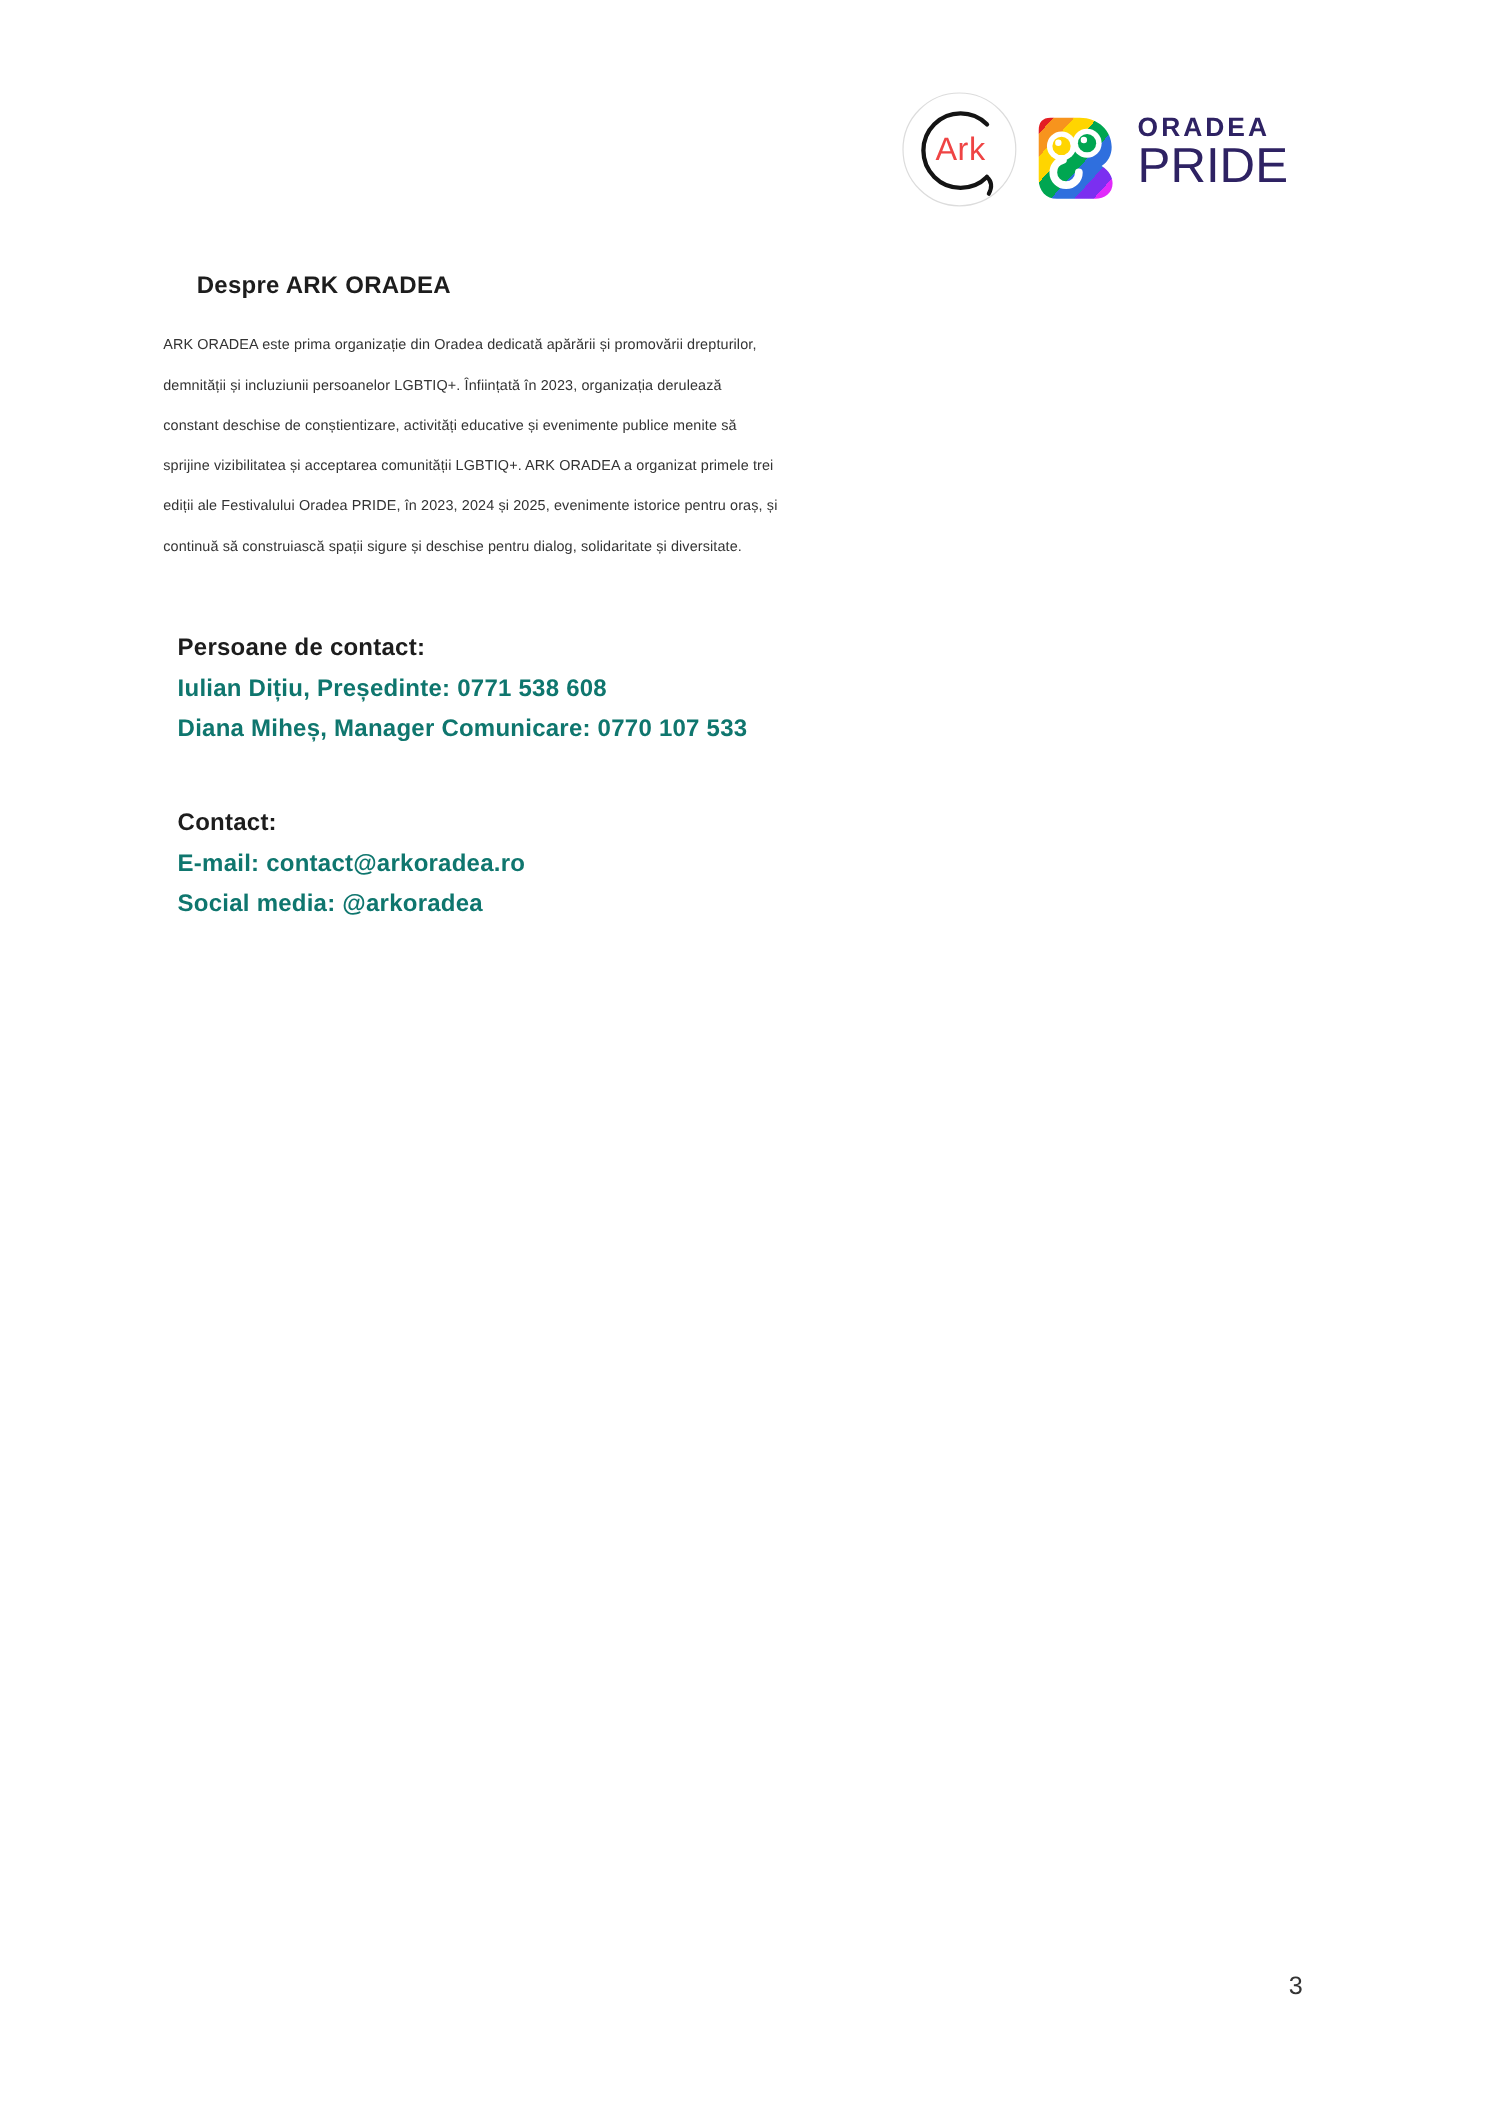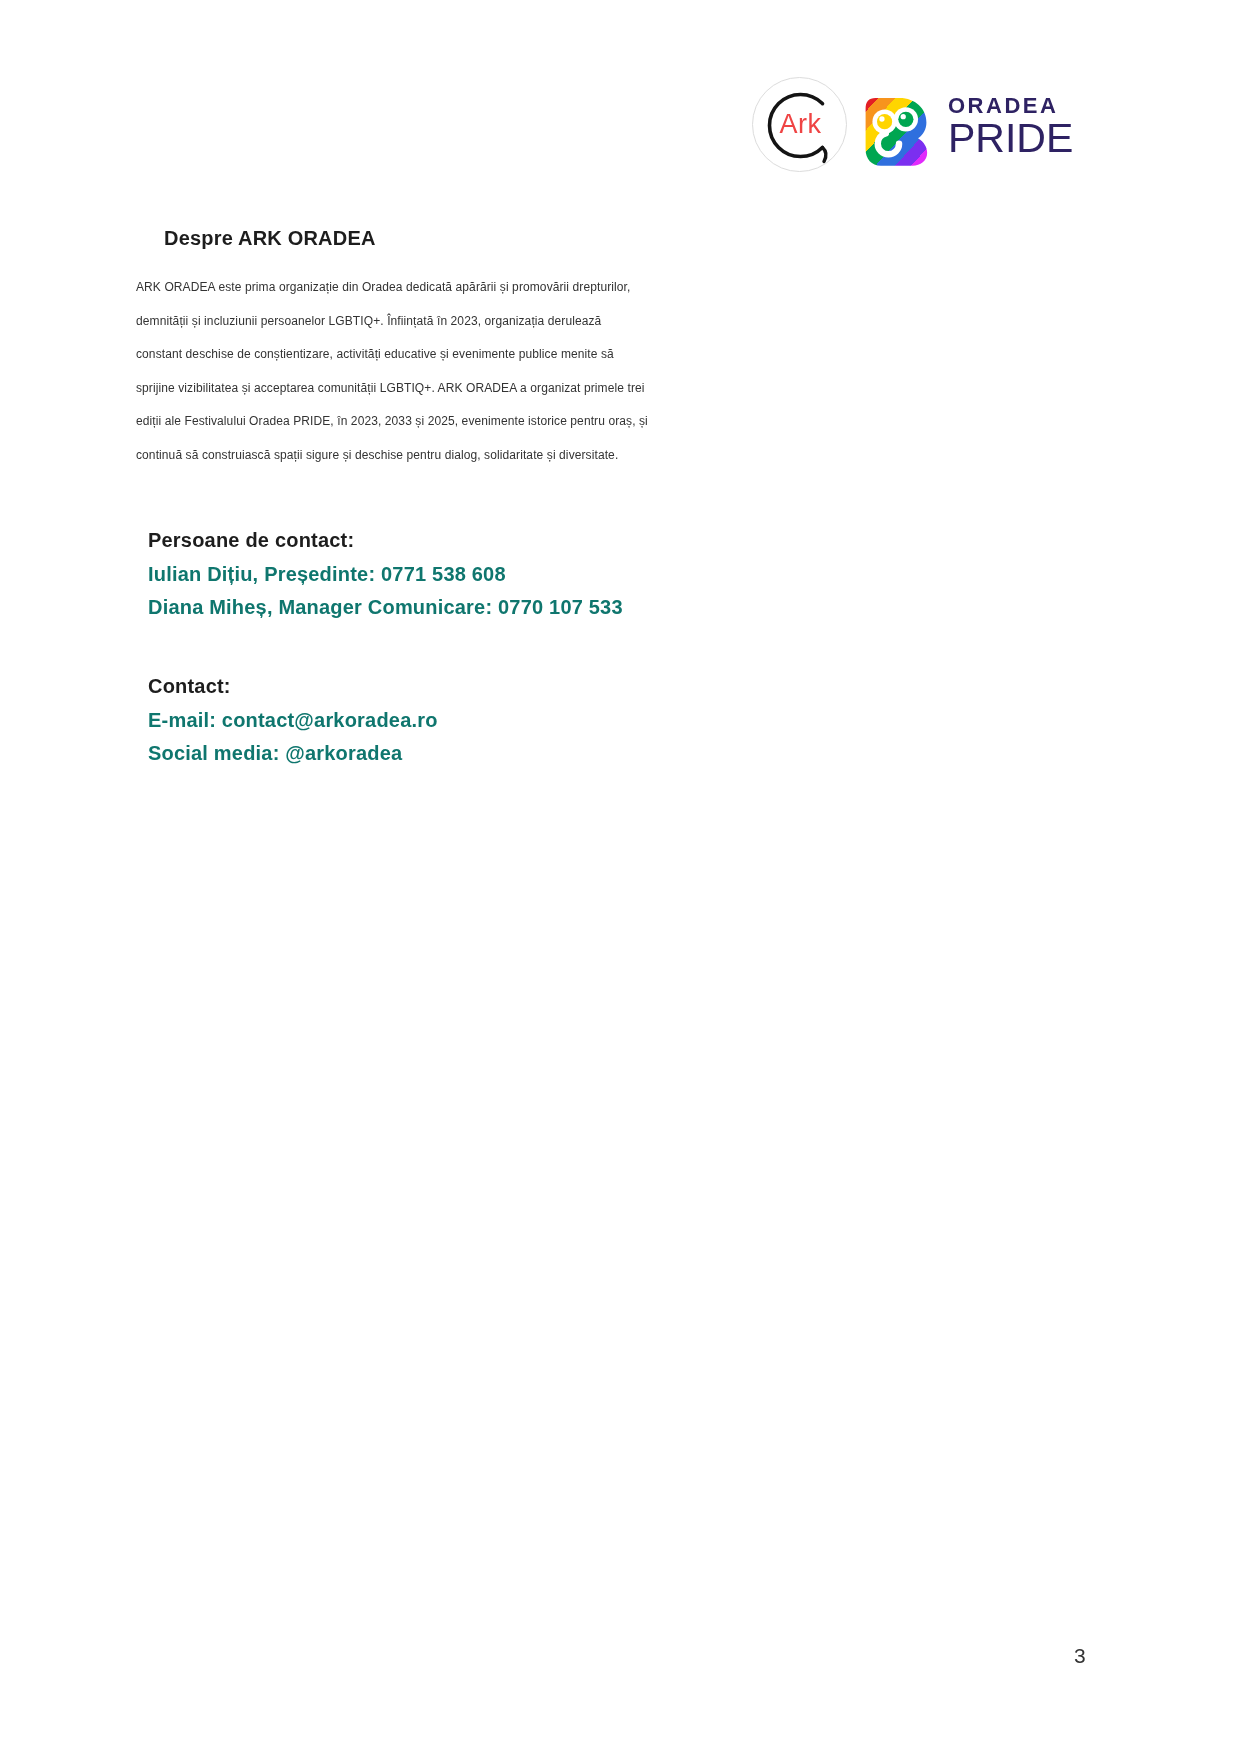--- a/index.html
+++ b/index.html
@@ -116,21 +116,21 @@
   </div>
 </div>
 
 <div id="about-heading" class="heading">Despre ARK ORADEA</div>
 
 <div class="para">
   <div class="line">ARK ORADEA este prima organizație din Oradea dedicată apărării și promovării drepturilor,</div>
   <div class="line">demnității și incluziunii persoanelor LGBTIQ+. Înființată în 2023, organizația derulează</div>
   <div class="line">constant deschise de conștientizare, activități educative și evenimente publice menite să</div>
   <div class="line">sprijine vizibilitatea și acceptarea comunității LGBTIQ+. ARK ORADEA a organizat primele trei</div>
-  <div class="line">ediții ale Festivalului Oradea PRIDE, în 2023, 2033 și 2025, evenimente istorice pentru oraș, și</div>
+  <div class="line">ediții ale Festivalului Oradea PRIDE, în 2023, 2024 și 2025, evenimente istorice pentru oraș, și</div>
   <div class="line">continuă să construiască spații sigure și deschise pentru dialog, solidaritate și diversitate.</div>
 </div>
 
 <div id="persons-block" class="text-block">
   <div class="bold-line">Persoane de contact:</div>
   <div class="semi-line">Iulian Dițiu, Președinte: 0771 538 608</div>
   <div class="semi-line">Diana Miheș, Manager Comunicare: 0770 107 533</div>
 </div>
 
 <div id="contact-block" class="text-block">

